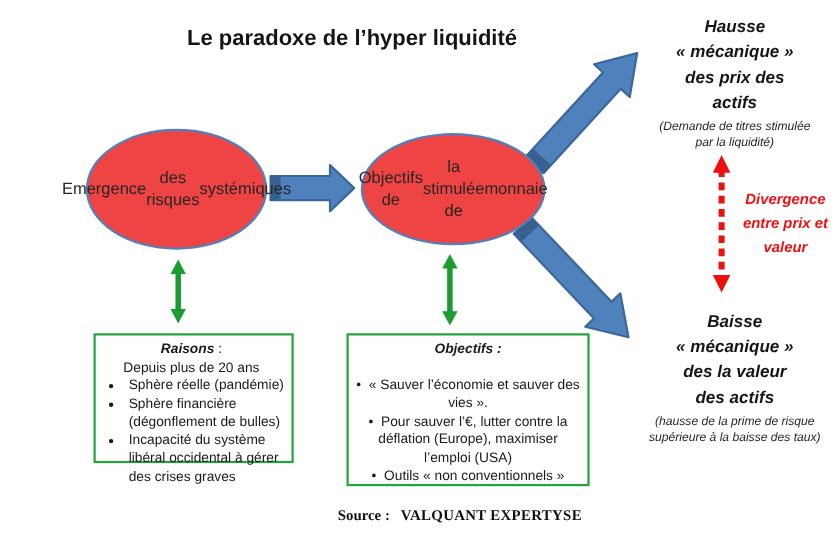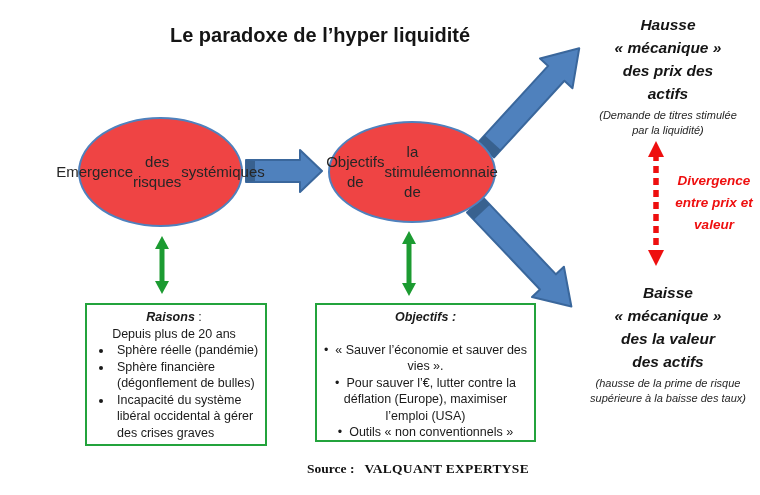--- a/index.html
+++ b/index.html
@@ -39,21 +39,21 @@
   .divergence{
     left:668px;top:170px;width:92px;text-align:center;
     color:#EE0F0F;font-weight:bold;font-style:italic;font-size:13.5px;line-height:22px;
     z-index:2;
   }
   
   .green-box{
     border:2px solid #23A33C;background:#ffffff;box-sizing:border-box;
     font-size:12.5px;line-height:16.5px;z-index:2;color:#1a1a1a;
   }
-  .box-raisons{left:85px;top:303px;width:182px;height:143px;padding:4px 4px 0 0;}
+  .box-raisons{left:85px;top:303px;width:182px;height:118px;padding:4px 4px 0 0;}
   .box-objectifs{left:315px;top:303px;width:221px;height:139px;padding:4px 4px 0 4px;}
   .box-title{text-align:center;font-weight:bold;font-style:italic;}
   .box-title .colon{font-weight:normal;font-style:normal;}
   .box-intro{text-align:center;}
   .green-box ul{margin:0;padding-left:26px;}
   .box-raisons li{list-style:disc outside;padding-left:4px;}
   .box-objectifs ul{padding-left:0;margin-top:16px;}
   .box-objectifs li{list-style:none;text-align:center;}
   .box-objectifs li::before{content:"•\00a0\00a0";}
   

